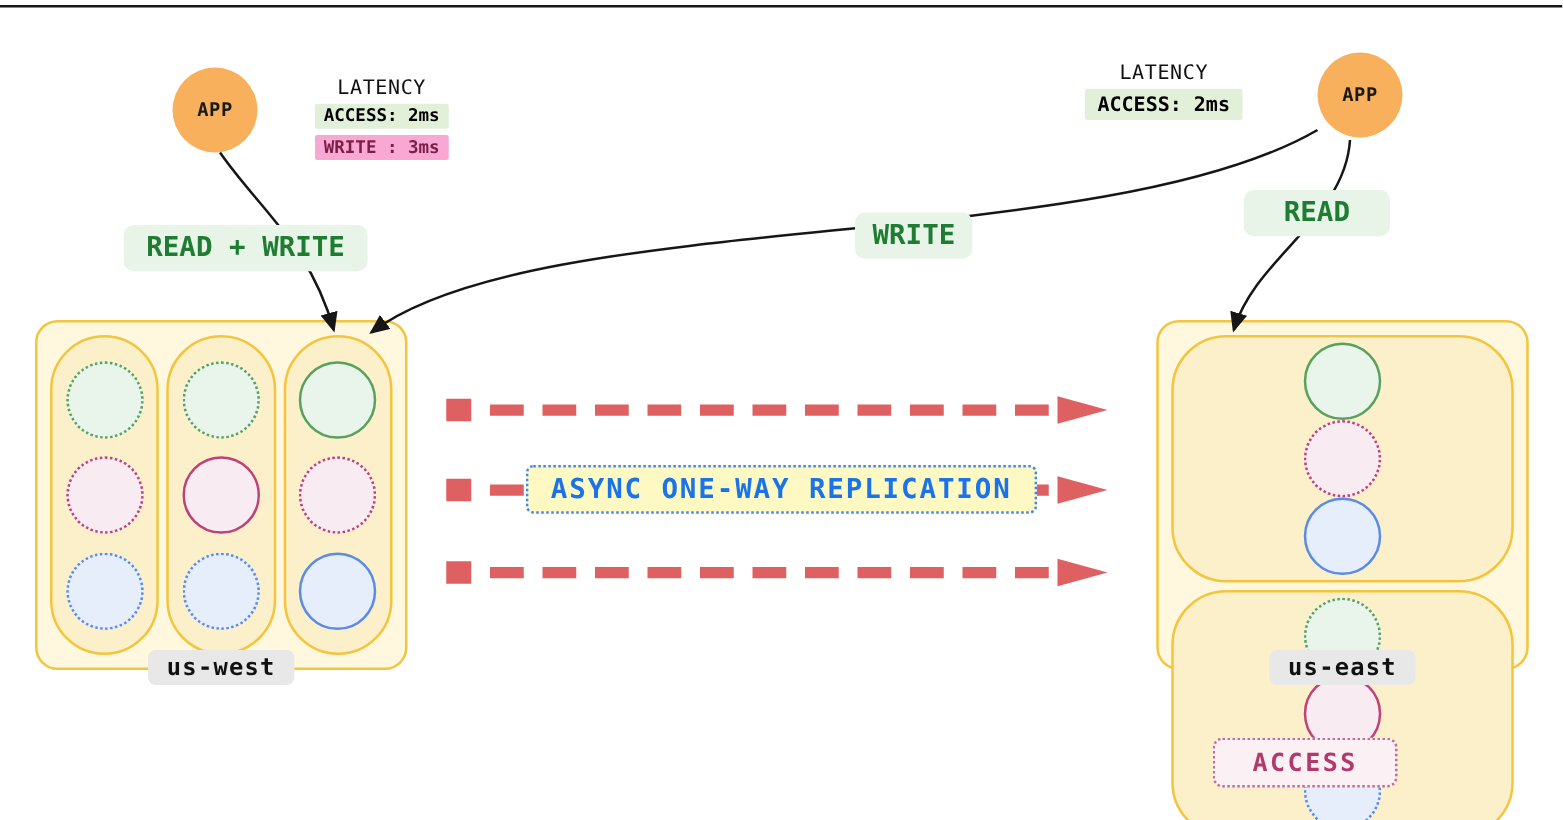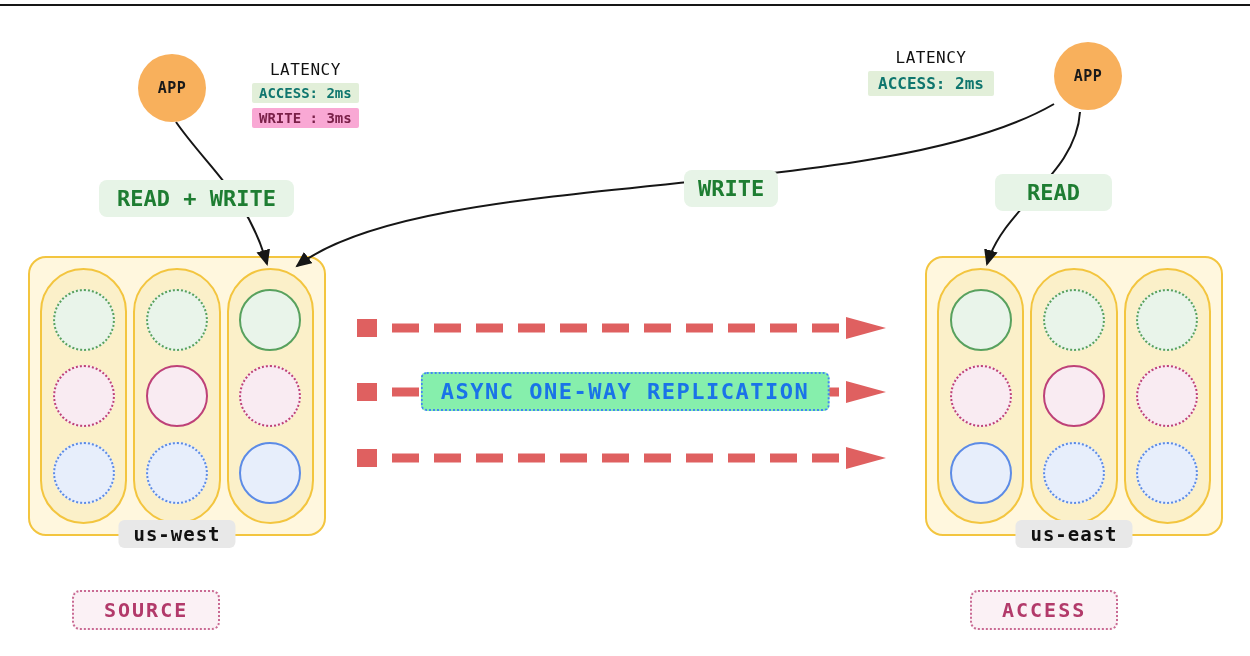--- a/index.html
+++ b/index.html
@@ -20,48 +20,48 @@
   .app.right { left:1054px; top:42px; }
 
   
   .latency { position:absolute; display:flex; flex-direction:column; align-items:flex-start; z-index:4; }
   .latency.left { left:252px; top:60px; }
   .latency.right { left:868px; top:48px; }
   .latency .title { align-self:center; font-weight:normal; font-size:16px; color:#111; margin-bottom:4px; letter-spacing:0.5px; }
   .lat-row { font-weight:bold; white-space:nowrap; border-radius:2px; margin-bottom:5px; }
   .latency.left .lat-row { font-size:14px; padding:2px 7px; }
   .latency.right .lat-row { font-size:16px; padding:3px 10px; }
-  .lat-row.access { background:#E2EFD9; color:#0f766e;text-align:center; }
+  .lat-row.access { background:#E2EFD9; color:#000000;text-align:center; }
   .lat-row.write  { background:#f9a8d4; color:#7A2048; }
 
   
   .pill-green {
     position:absolute; background:#E7F4E7; color:#1E7D32; font-weight:bold;
     font-size:22px; padding:6px 18px; border-radius:8px; z-index:5; white-space:nowrap;
   }
   .pill-green.readwrite { left:99px; top:180px; }
   .pill-green.write { left:684px; top:170px; padding:6px 14px; }
-  .pill-green.read  { left:995px; top:174px; padding:6px 32px; }
+  .pill-green.read  { left:995px; top:152px; padding:6px 32px; }
 
   
   .repl {
     position:absolute; left:50%; top:372px; transform:translateX(-50%);
-    background:#86efac; border:2px dotted #4285F4; color:#1A73E8;
+    background:#fef9c3; border:2px dotted #4285F4; color:#1A73E8;
     font-weight:bold; font-size:22px; letter-spacing:1.5px;
     padding:5px 18px; border-radius:6px; z-index:5; white-space:nowrap;
   }
 
   
   .cluster {
     position:absolute; width:298px; height:280px;
     background:#FFF7DE; border:2px solid #F3C53F; border-radius:18px;
     display:flex; gap:6px; padding:10px; z-index:1;
   }
   .cluster.west { left:28px; top:256px; }
-  .cluster.east { left:925px; top:256px; }
+  .cluster.east { left:925px; top:256px;flex-direction:column; }
   .node-col {
     flex:1; background:#FBF0C9; border:2px solid #F3C53F; border-radius:44px;
     display:flex; flex-direction:column; align-items:center; justify-content:space-evenly;
     padding:4px 0;
   }
   .node { width:62px; height:62px; border-radius:50%; border:2.5px solid #999; }
   .node.dotted { border-style:dotted; }
   .node.solid  { border-style:solid; }
   .node.green { border-color:#58A15E; background:#E9F4EA; }
   .node.pink  { border-color:#BE4178; background:#F9EBF2; }
@@ -167,16 +167,15 @@
         <div class="node pink solid"></div>
         <div class="node blue dotted"></div>
       </div>
       <div class="node-col">
         <div class="node green dotted"></div>
         <div class="node pink dotted"></div>
         <div class="node blue dotted"></div>
       </div>
     </div>
 
-  <div class="zone source">SOURCE</div>
   <div class="zone target">ACCESS</div>
 
 </div>
 
 </body></html>

